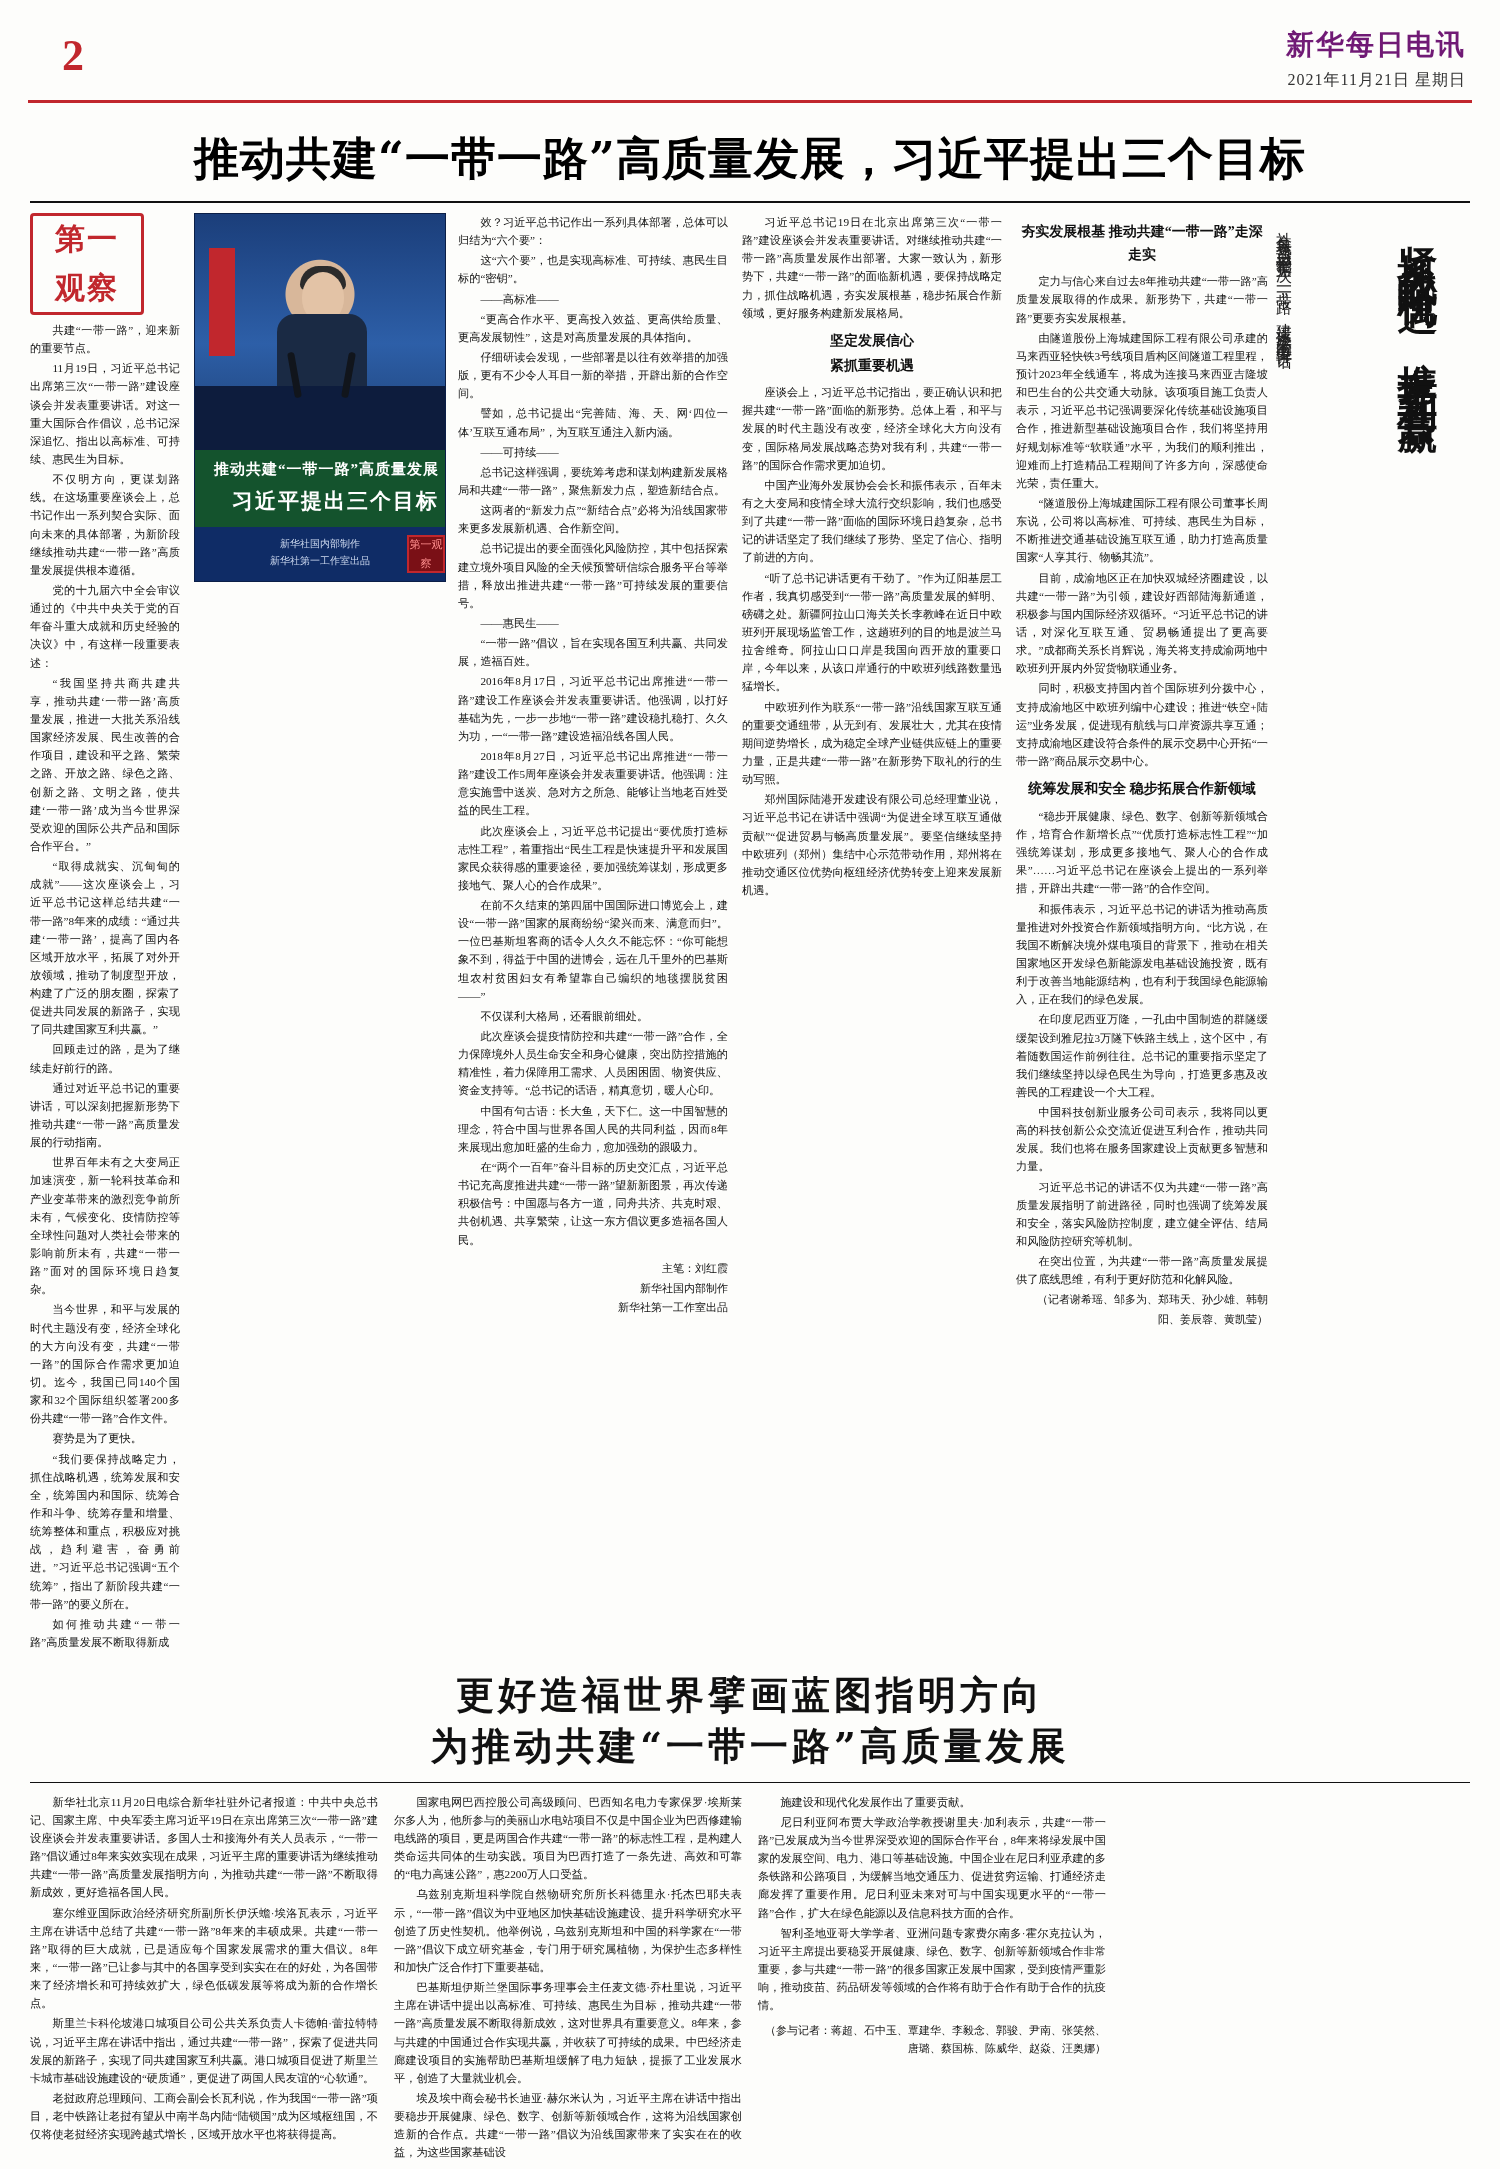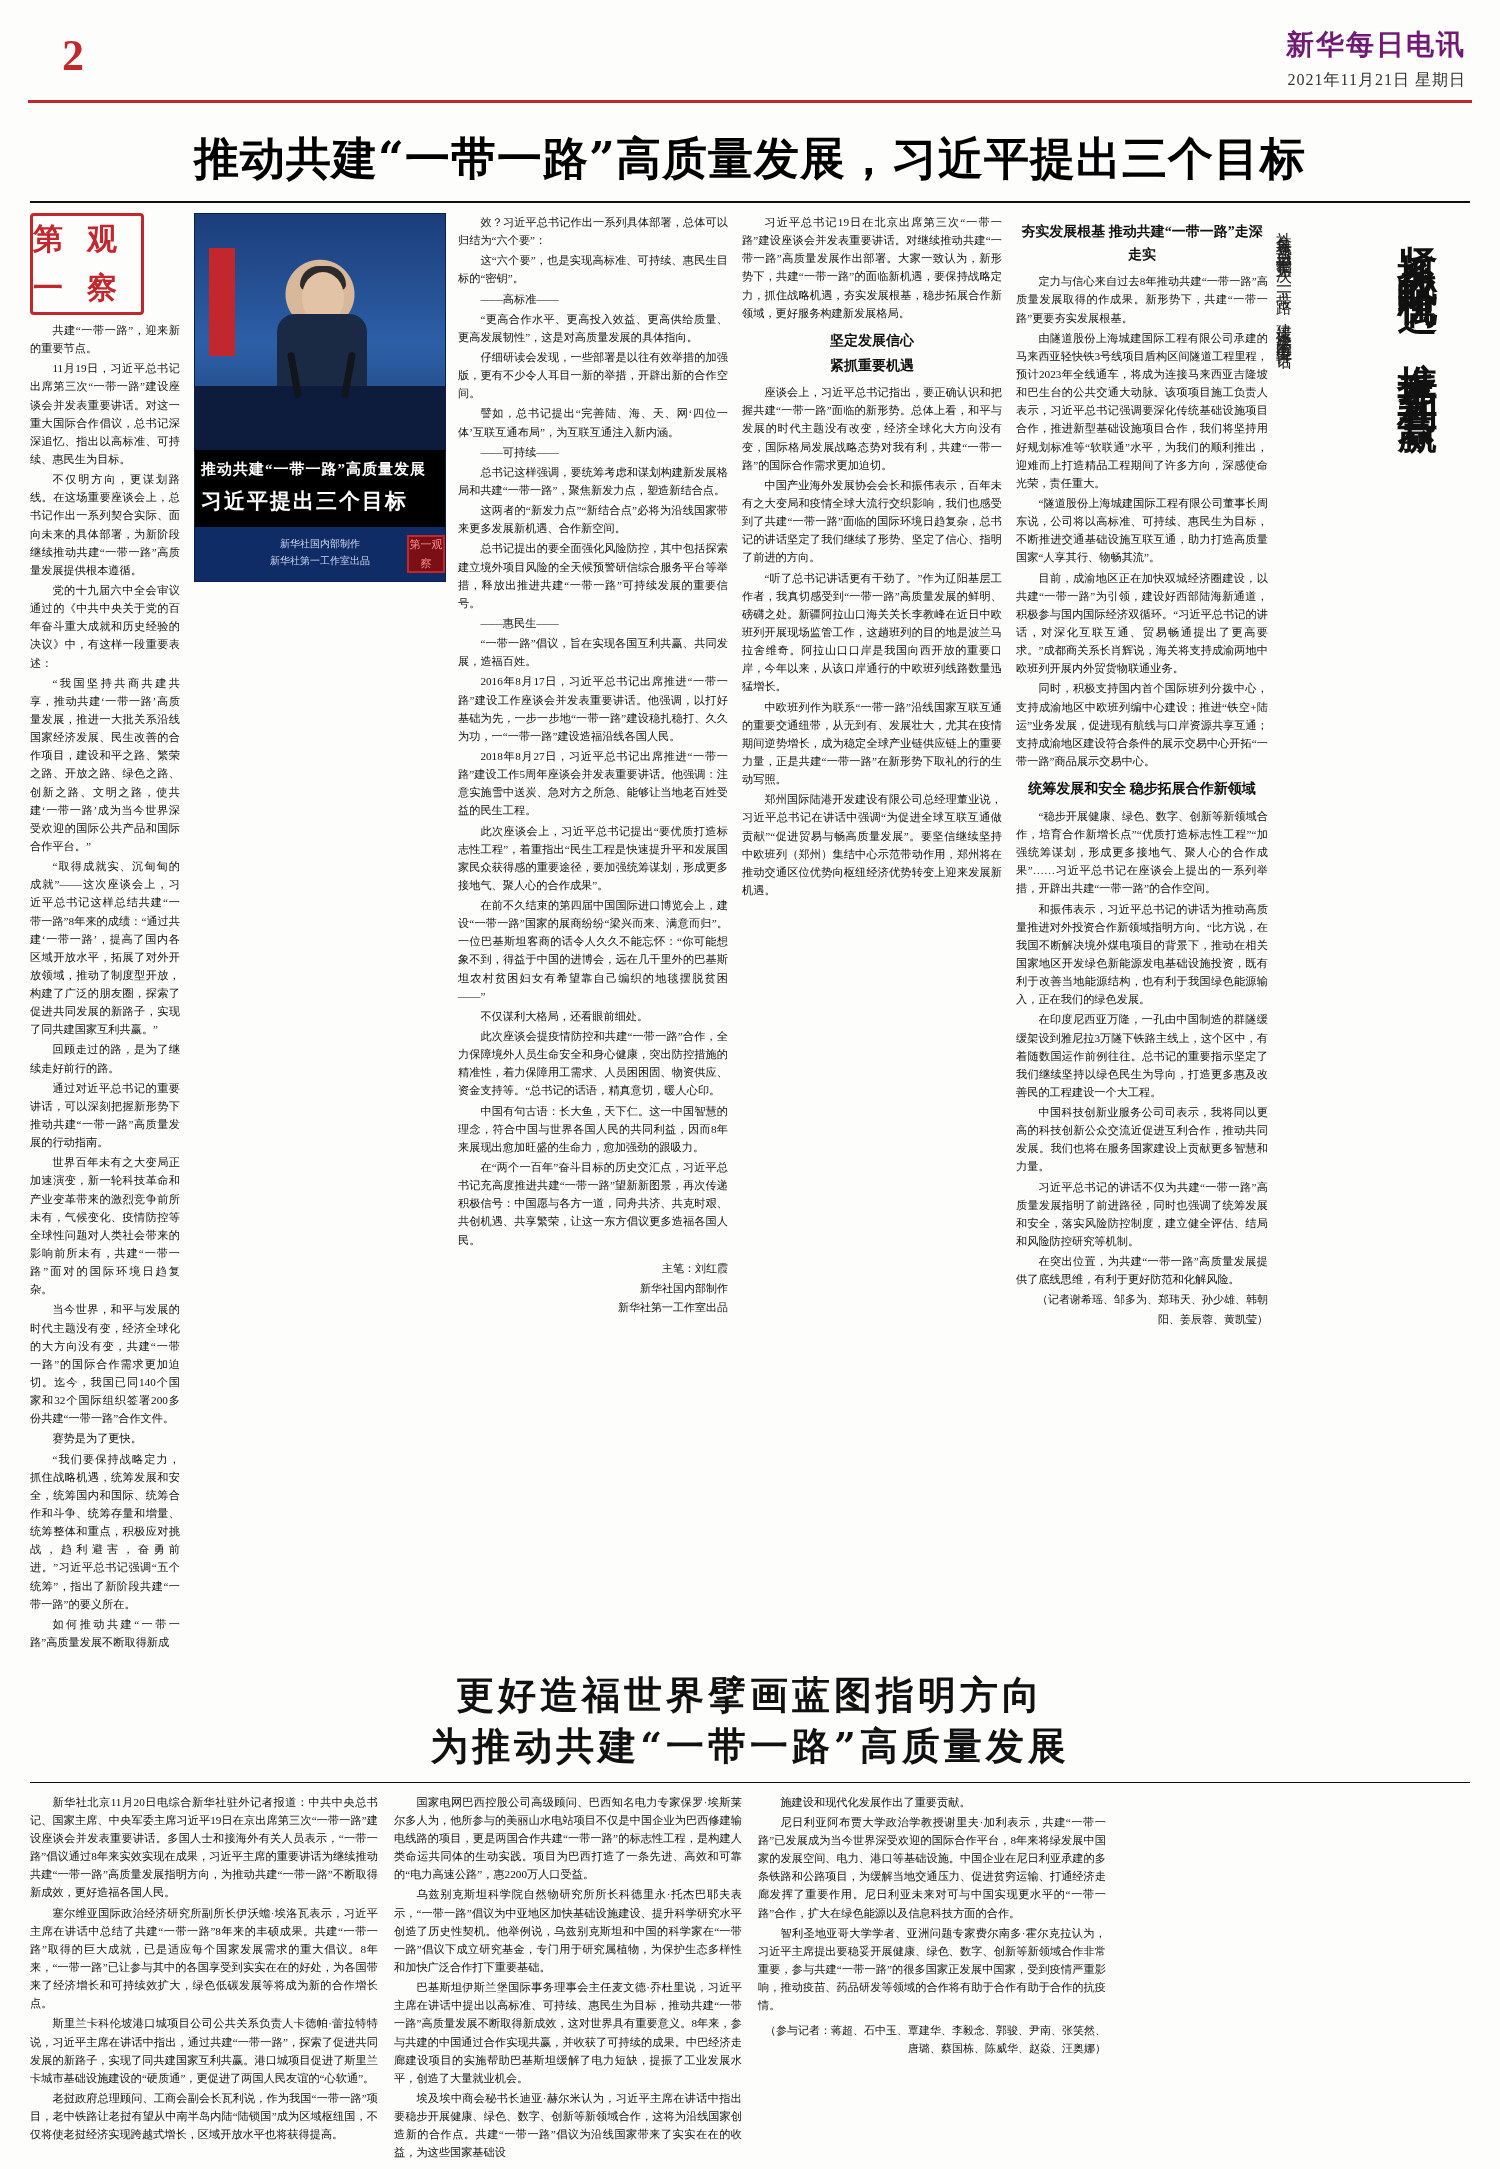--- a/index.html
+++ b/index.html
@@ -53,21 +53,21 @@
 
   .col-a { width:150px; }
   .col-photo { width:250px; }
   .col-c { width:270px; }
   .col-d { width:260px; }
   .col-vert { width:430px; position:relative; }
 
   
   .stamp {
     width:108px; height:96px; border:3px solid #c1272d; border-radius:4px;
-    color:#c1272d; display:flex; align-items:center; justify-content:center;
+    color:#c1272d; display:flex; flex-direction:column; align-items:center; justify-content:center;
     margin:0 0 6px 0; float:left; margin-right:8px;
   }
   .stamp .l1 { font-size:30px; font-weight:bold; letter-spacing:2px; font-family:"DejaVu Serif", serif;}
   .stamp .l2 { font-size:30px; font-weight:bold; letter-spacing:2px; font-family:"DejaVu Serif", serif;}
 
   
   .photo-card { width:250px; background:#0f2c66; border:1px solid #0b1f47; }
   .photo-img {
     height:236px;
     background:
@@ -87,21 +87,21 @@
   .photo-img .hair {
     position:absolute; left:105px; top:52px; width:46px; height:24px;
     background:#2b2b2b; border-radius:22px 22px 6px 6px;
   }
   .photo-img .mic1, .photo-img .mic2 {
     position:absolute; bottom:52px; width:7px; height:46px; background:#11151c; border-radius:3px;
   }
   .photo-img .mic1 { left:96px; transform:rotate(-10deg);} 
   .photo-img .mic2 { left:150px; transform:rotate(10deg);} 
   .photo-img .flag { position:absolute; left:14px; top:34px; width:26px; height:108px; background:#c1272d; }
-  .photo-cap { background:#000000; color:#fff; text-align:left; padding:10px 6px 12px 6px; }
+  .photo-cap { background:#14532d; color:#fff; text-align:right; padding:10px 6px 12px 17px; }
   .photo-cap .c1 { font-size:15px; font-weight:bold; letter-spacing:1px; }
   .photo-cap .c2 { font-size:21px; font-weight:bold; margin-top:8px; letter-spacing:2px; }
   .photo-cred { background:#0f2c66; color:#cdd9ef; font-size:10px; text-align:center; padding:8px 4px 12px 4px; line-height:1.7; position:relative;}
   .photo-cred .seal {
     position:absolute; right:0; bottom:8px; width:34px; height:34px;
     border:2px solid #c1272d; color:#ff8f8f; font-size:11px; display:flex; align-items:center; justify-content:center;
     background:#7a1016;
   }
 
   .sig { text-align:right; font-size:11px; line-height:1.8; margin-top:10px; }

